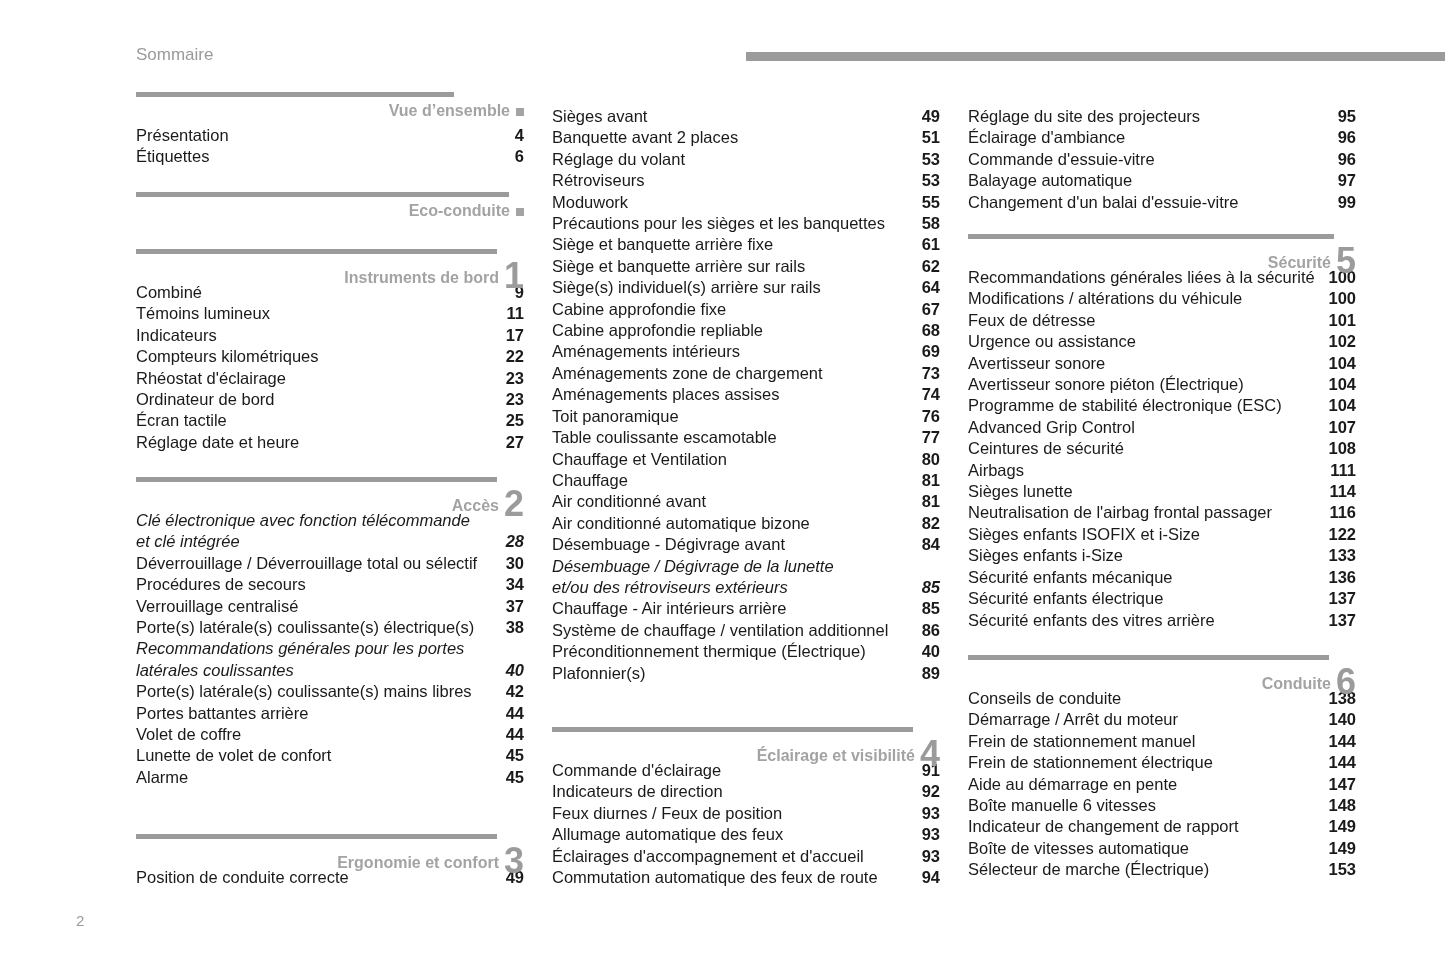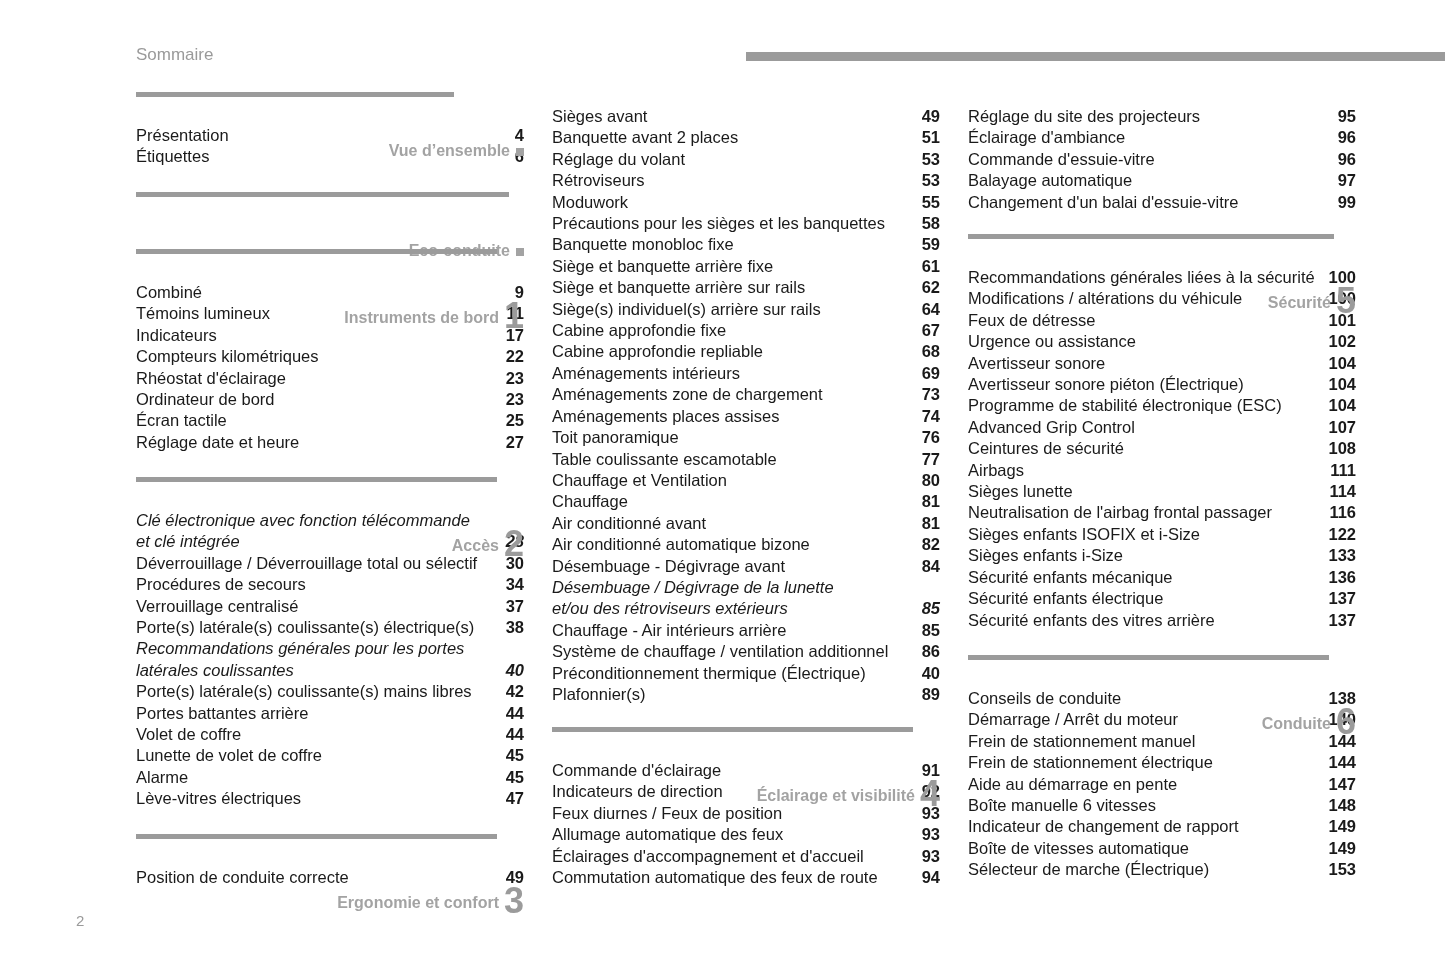--- a/index.html
+++ b/index.html
@@ -10,21 +10,21 @@
   .page-number { position: absolute; left: 76px; top: 912px; font-size: 15px; color: #9a9a9a; }
 
   .col { position: absolute; top: 0; }
   .col-1 { left: 136px; width: 388px; }
   .col-2 { left: 552px; width: 388px; }
   .col-3 { left: 968px; width: 388px; }
 
   .section { position: absolute; left: 0; width: 100%; }
   .sec-head { position: relative; height: 19px; margin-top: 0; }
   .sec-bar { position: absolute; left: 0; top: -14px; height: 5px; background: #9b9b9b; }
-  .sec-title { position: absolute; right: 0; top: -4px; font-size: 16px; font-weight: bold; color: #a3a3a3; white-space: nowrap; display: flex; align-items: flex-end; margin-top: 40px; }
+  .sec-title { position: absolute; right: 0; top: -4px; font-size: 16px; font-weight: bold; color: #a3a3a3; white-space: nowrap; display: flex; align-items: flex-end; }
   .sec-title .num { font-size: 36px; font-weight: bold; color: #9b9b9b; line-height: 28px; margin-left: 5px; position: relative; top: 3px; }
   .sec-title .sq { display: inline-block; width: 8px; height: 8px; background: #a3a3a3; margin-left: 6px; margin-bottom: 4px; }
 
   .entry { display: flex; justify-content: space-between; align-items: flex-end; font-size: 16.5px; line-height: 21.4px; }
   .entry .lbl { white-space: nowrap; }
   .entry .pg { font-weight: bold; min-width: 30px; text-align: right; }
   .entry.multi { flex-direction: column; align-items: stretch; font-style: italic; }
   .entry.multi .row2 { display: flex; justify-content: space-between; }
 </style>
 </head>
@@ -147,30 +147,26 @@
         </div>
         <div class="entry">
           <span class="lbl">Portes battantes arrière</span>
           <span class="pg">44</span>
         </div>
         <div class="entry">
           <span class="lbl">Volet de coffre</span>
           <span class="pg">44</span>
         </div>
         <div class="entry">
-          <span class="lbl">Lunette de volet de coffre</span>
+          <span class="lbl">Lunette de volet de confort</span>
           <span class="pg">45</span>
         </div>
         <div class="entry">
           <span class="lbl">Alarme</span>
           <span class="pg">45</span>
-        </div>
-        <div class="entry">
-          <span class="lbl">Lève-vitres électriques</span>
-          <span class="pg">47</span>
         </div>
       </div>
       <div class="section" style="top: 848px;">
         <div class="sec-head">
           <div class="sec-bar" style="width: 361px;"></div>
           <div class="sec-title">
             <span>Ergonomie et confort</span>
             <span class="num">3</span>
           </div>
         </div>
@@ -198,24 +194,20 @@
           <span class="lbl">Rétroviseurs</span>
           <span class="pg">53</span>
         </div>
         <div class="entry">
           <span class="lbl">Moduwork</span>
           <span class="pg">55</span>
         </div>
         <div class="entry">
           <span class="lbl">Précautions pour les sièges et les banquettes</span>
           <span class="pg">58</span>
-        </div>
-        <div class="entry">
-          <span class="lbl">Banquette monobloc fixe</span>
-          <span class="pg">59</span>
         </div>
         <div class="entry">
           <span class="lbl">Siège et banquette arrière fixe</span>
           <span class="pg">61</span>
         </div>
         <div class="entry">
           <span class="lbl">Siège et banquette arrière sur rails</span>
           <span class="pg">62</span>
         </div>
         <div class="entry">

